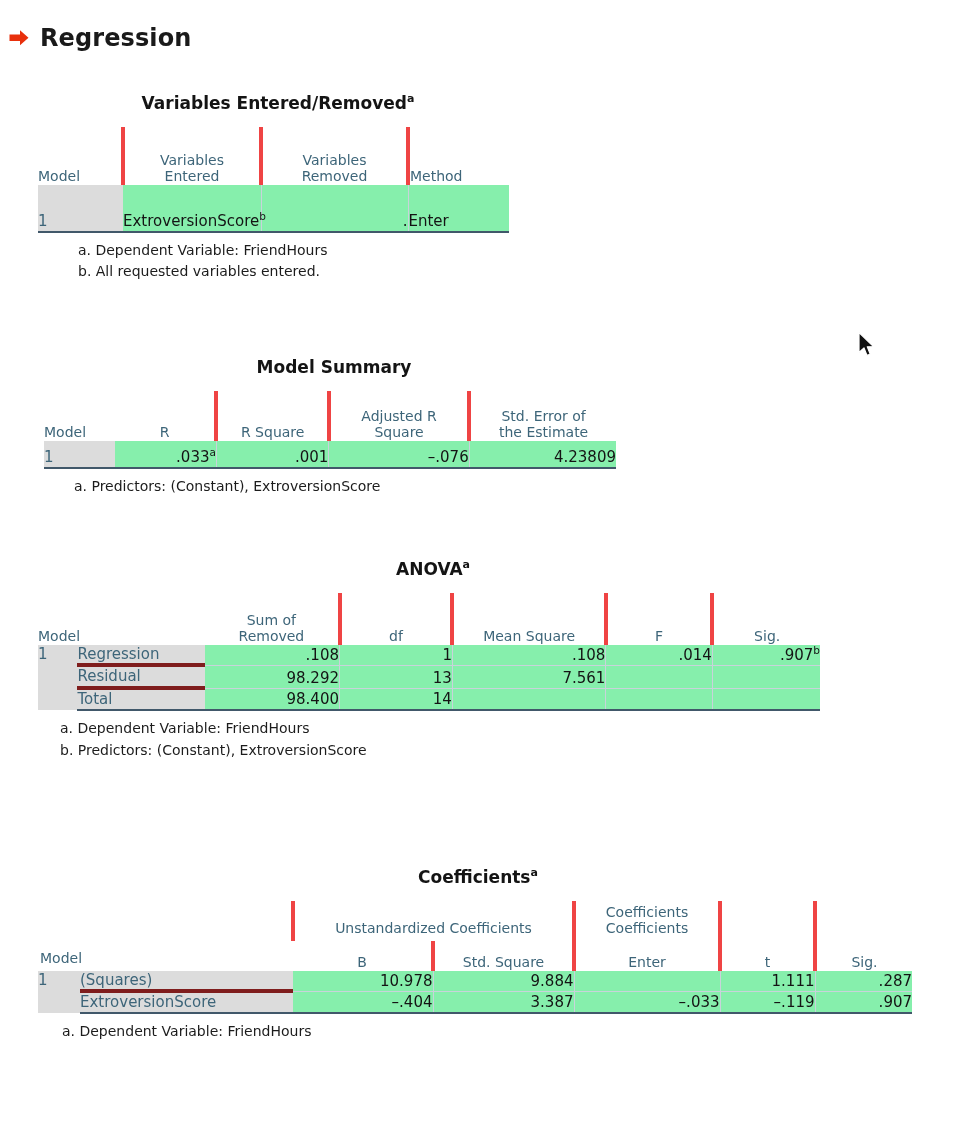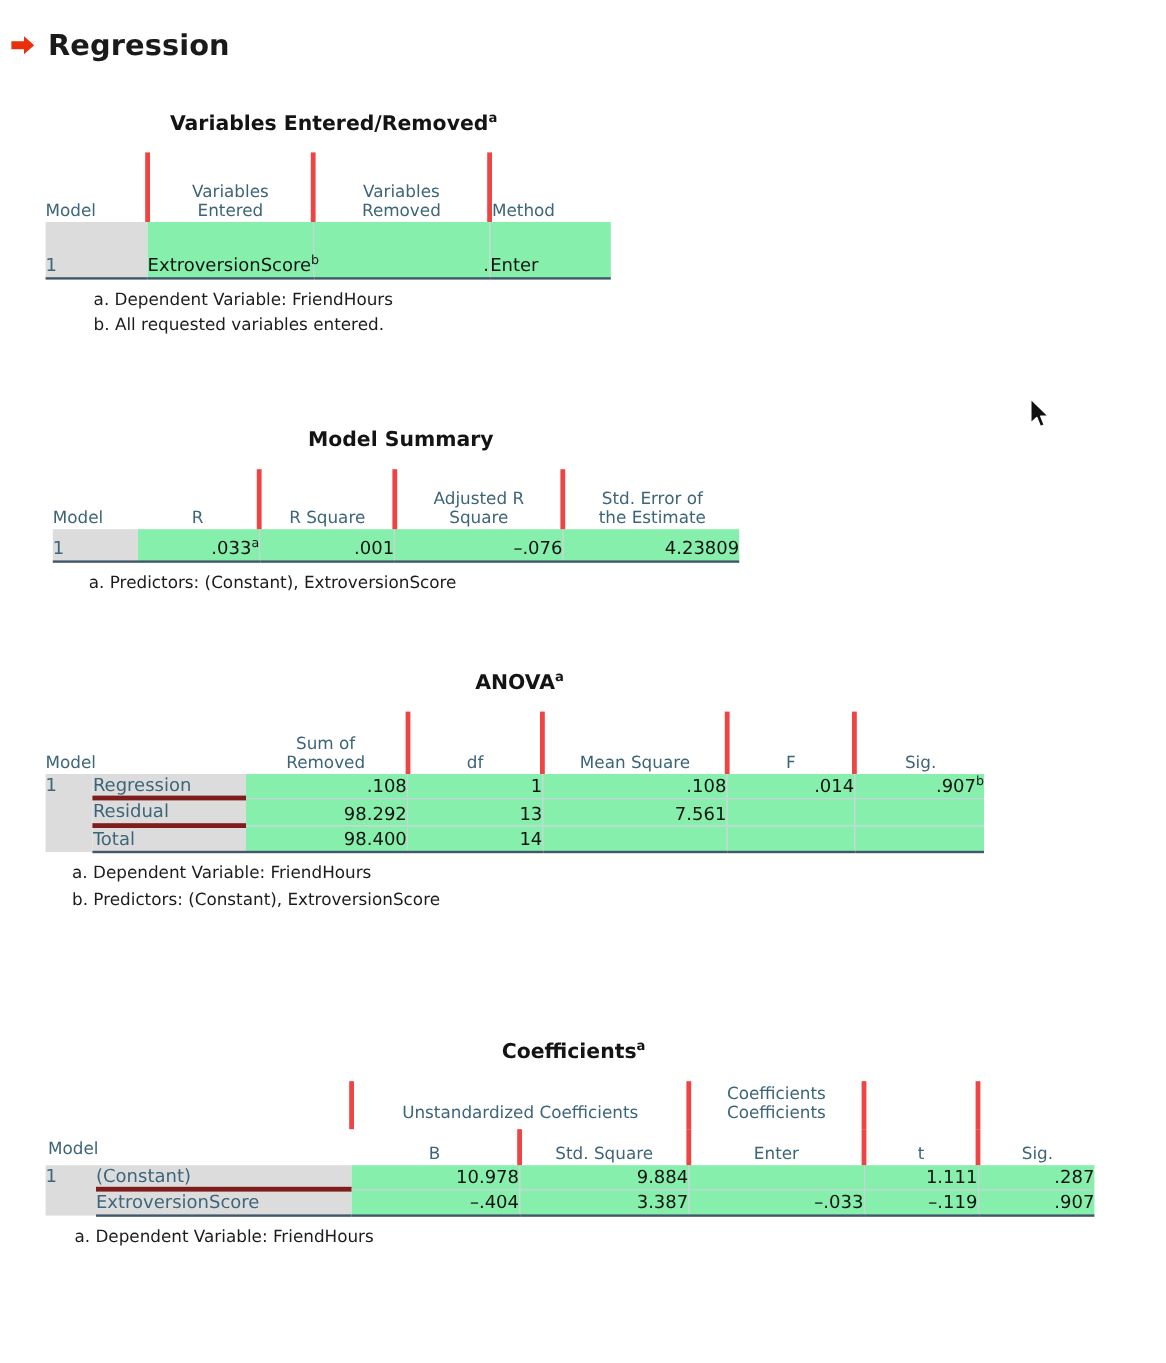--- a/index.html
+++ b/index.html
@@ -321,21 +321,21 @@
       <tr style="height:0">
           <th class="hd hd-left hd-blank" colspan="2" style="padding:0; position:relative;">
             <div style="position:absolute; left:2px; bottom:4px; font-size:14px; color:#3d6579; white-space:nowrap;">Model</div>
           </th>
           <th colspan="5" style="padding:0"></th>
         </tr>
     </thead>
     <tbody>
       <tr>
         <td class="stub stub-model" rowspan="2" style="vertical-align:top;">1</td>
-        <td class="stub stub-ind">(Constant)</td>
+        <td class="stub stub-ind">(Squares)</td>
         <td class="dc dc-nl">10.978</td>
         <td class="dc">9.884</td>
         <td class="dc"></td>
         <td class="dc">1.111</td>
         <td class="dc">.287</td>
       </tr>
       <tr class="row-sep rule-bot">
         <td class="stub stub-ind stub-sep">ExtroversionScore</td>
         <td class="dc dc-nl">–.404</td>
         <td class="dc">3.387</td>

